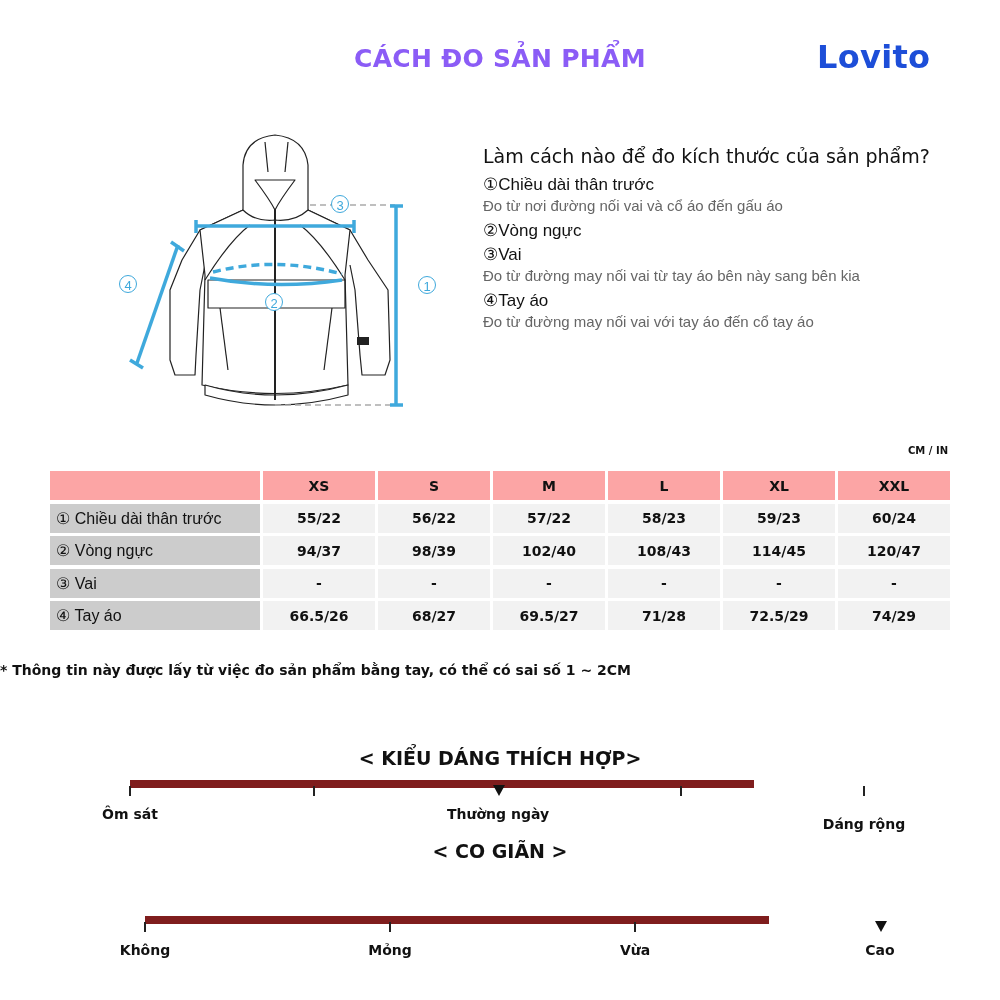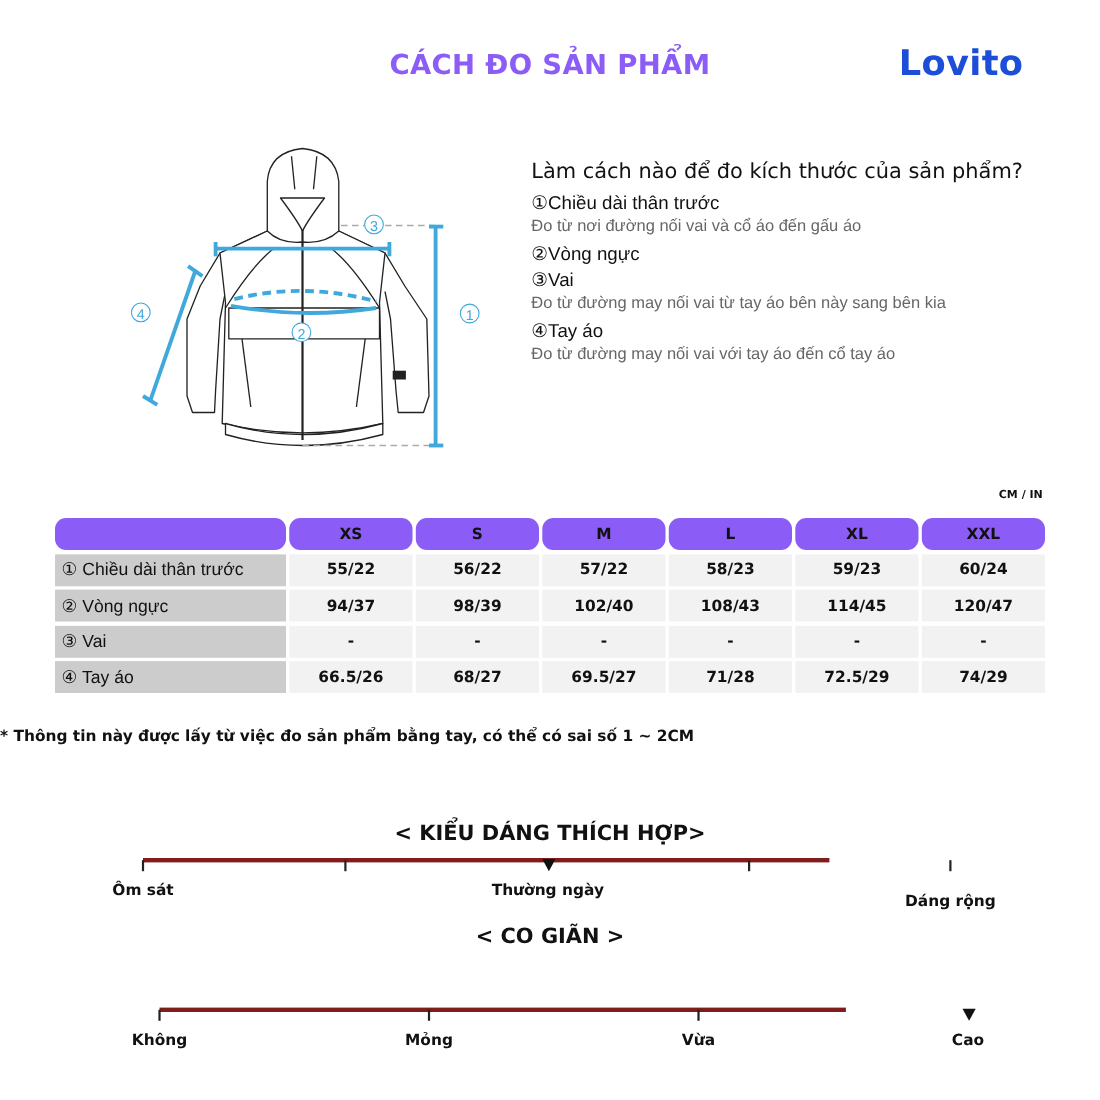--- a/index.html
+++ b/index.html
@@ -15,27 +15,27 @@
   .howto-q { font-family: "DejaVu Sans", sans-serif; font-size: 19px; line-height: 32px; color: #111; }
   .m-item { margin-top: 2px; }
   .m-title { font-family: "Liberation Sans", sans-serif; font-size: 17px; color: #111; line-height: 22px; }
   .m-desc { font-family: "Liberation Sans", sans-serif; font-size: 15px; color: #666; line-height: 20px; margin-bottom: 4px; }
 
   .unit { position: absolute; right: 52px; top: 445px; font-family: "DejaVu Sans", sans-serif; font-weight: bold; font-size: 10px; color: #111; }
 
   .table { position: absolute; left: 50px; top: 471px; width: 898px; }
   .trow { display: flex; height: 29px; margin-bottom: 3.5px; }
   .cell { flex: 0 0 auto; width: 112px; margin-left: 3px; display: flex; align-items: center; justify-content: center; font-family: "DejaVu Sans", sans-serif; font-weight: bold; font-size: 14px; color: #111; background: #f2f2f2; }
-  .trow.head .cell { background: #8b5cf6; border-radius: 10px; }
+  .trow.head .cell { background: #fca5a5; }
   .lcell { width: 210px; margin-left: 0; justify-content: flex-start; padding-left: 6px; background: #cccccc; font-family: "Liberation Sans", sans-serif; font-weight: normal; font-size: 16px; }
 
   .note { position: absolute; left: 0; width: 1000px; top: 662px; font-family: "DejaVu Sans", sans-serif; font-size: 14px; font-weight: bold; color: #111; }
 
   .scale-title { position: absolute; left: 0; width: 1000px; text-align: center; font-family: "DejaVu Sans", sans-serif; font-weight: bold; font-size: 19px; color: #111; }
-  .scale { position: absolute; left: 130px; width: 624px; height: 12px; border-top: 4px solid #7f1d1d; }
+  .scale { position: absolute; left: 130px; width: 624px; height: 12px; border-top: 8px solid #7f1d1d; }
   .tick { position: absolute; top: -2px; width: 2px; height: 10px; background: #222; }
   .pointer { position: absolute; top: -3px; width: 0; height: 0; border-left: 6px solid transparent; border-right: 6px solid transparent; border-top: 11px solid #111; margin-left: -5px; }
   .scale-label { position: absolute; font-family: "DejaVu Sans", sans-serif; font-weight: bold; font-size: 14px; color: #111; white-space: nowrap; transform: translateX(-50%); }
 </style>
 </head>
 <body>
 
 <div class="title">CÁCH ĐO SẢN PHẨM</div>
 <div class="brand">Lovito</div>
 

